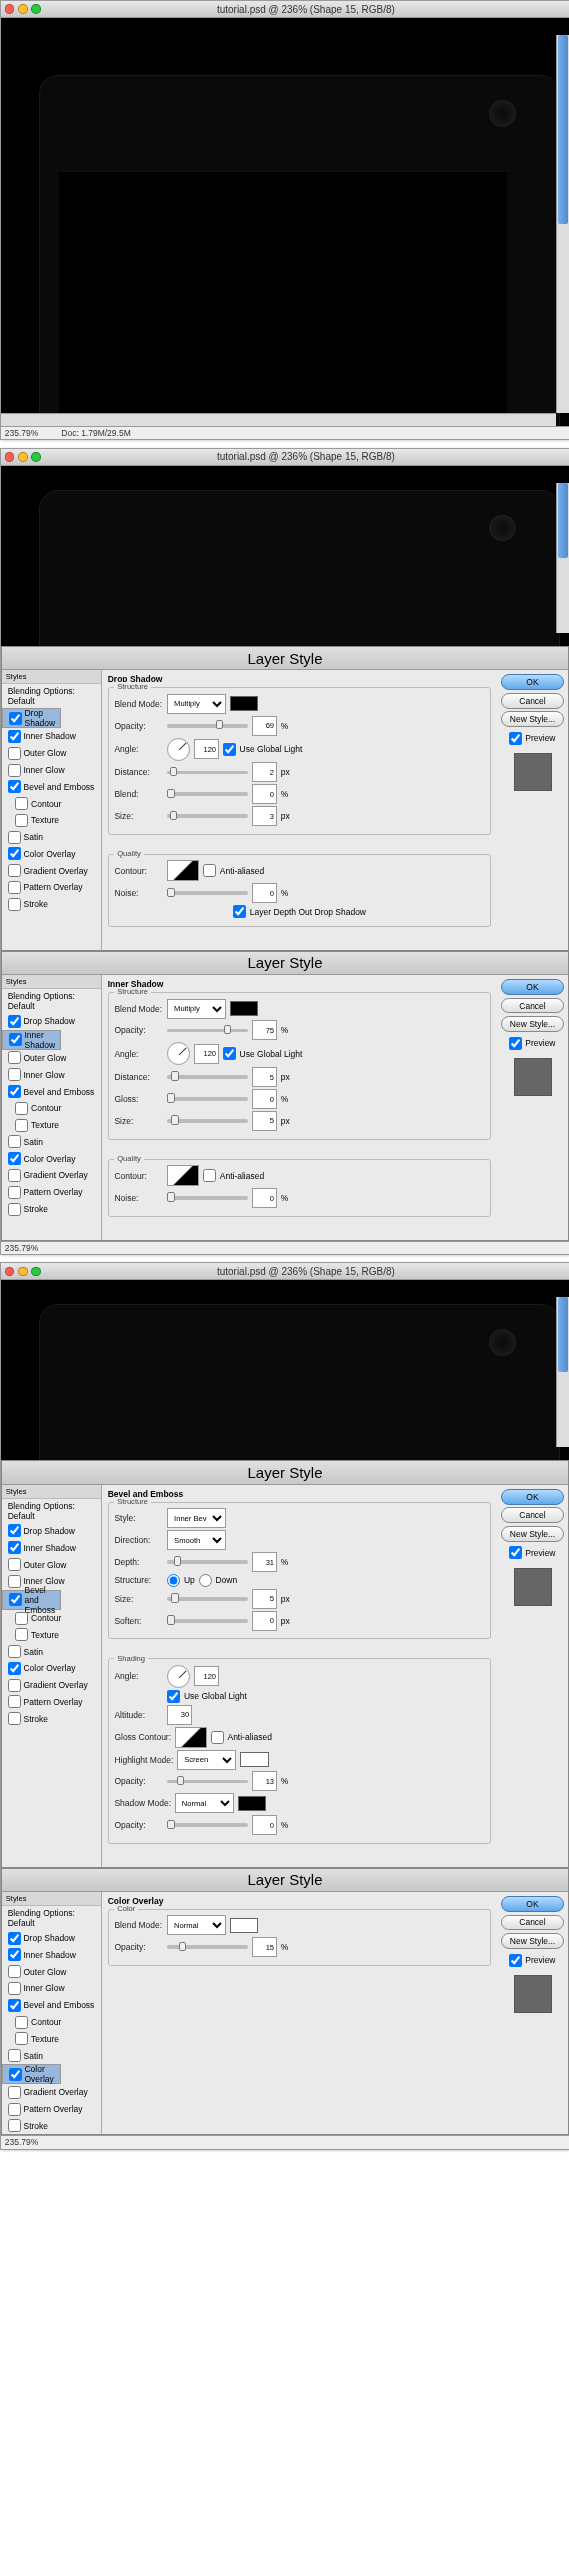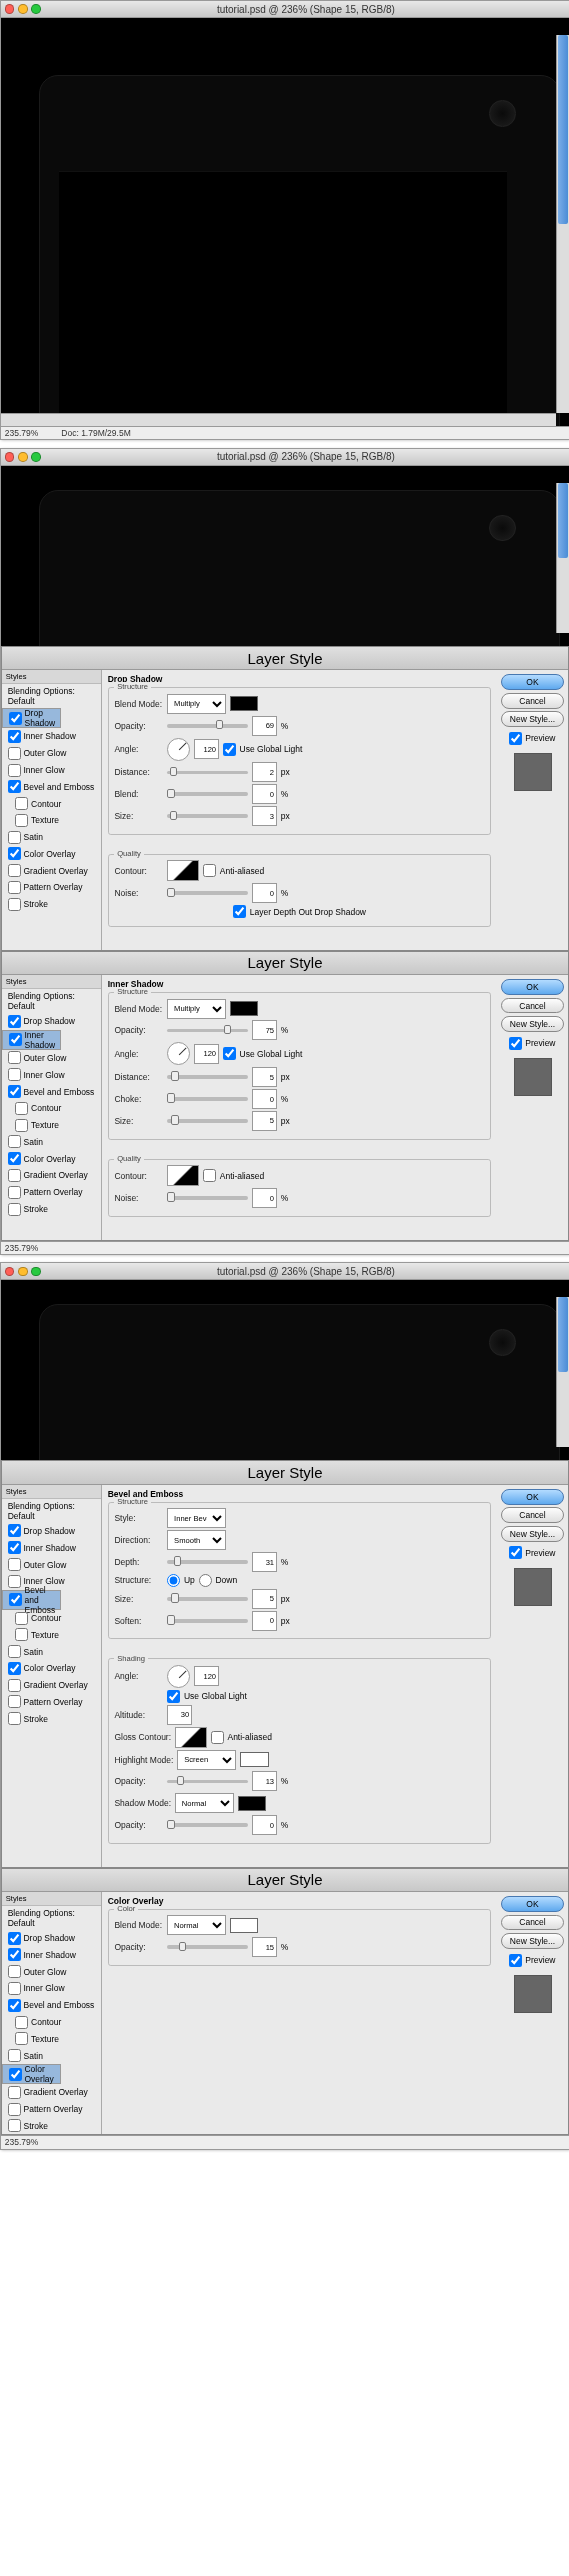--- a/index.html
+++ b/index.html
@@ -339,21 +339,21 @@
             </div>
 <div class="row">
               <label>Distance:</label>
               <div class="slider">
                 <div class="kn" style="left:5%"></div>
               </div>
               <input class="num" value="5" style="">
               <span>px</span>
             </div>
 <div class="row">
-              <label>Choke:</label>
+              <label>Gloss:</label>
               <div class="slider">
                 <div class="kn" style="left:0"></div>
               </div>
               <input class="num" value="0" style="">
               <span>%</span>
             </div>
 <div class="row">
               <label>Size:</label>
               <div class="slider">
                 <div class="kn" style="left:5%"></div>

